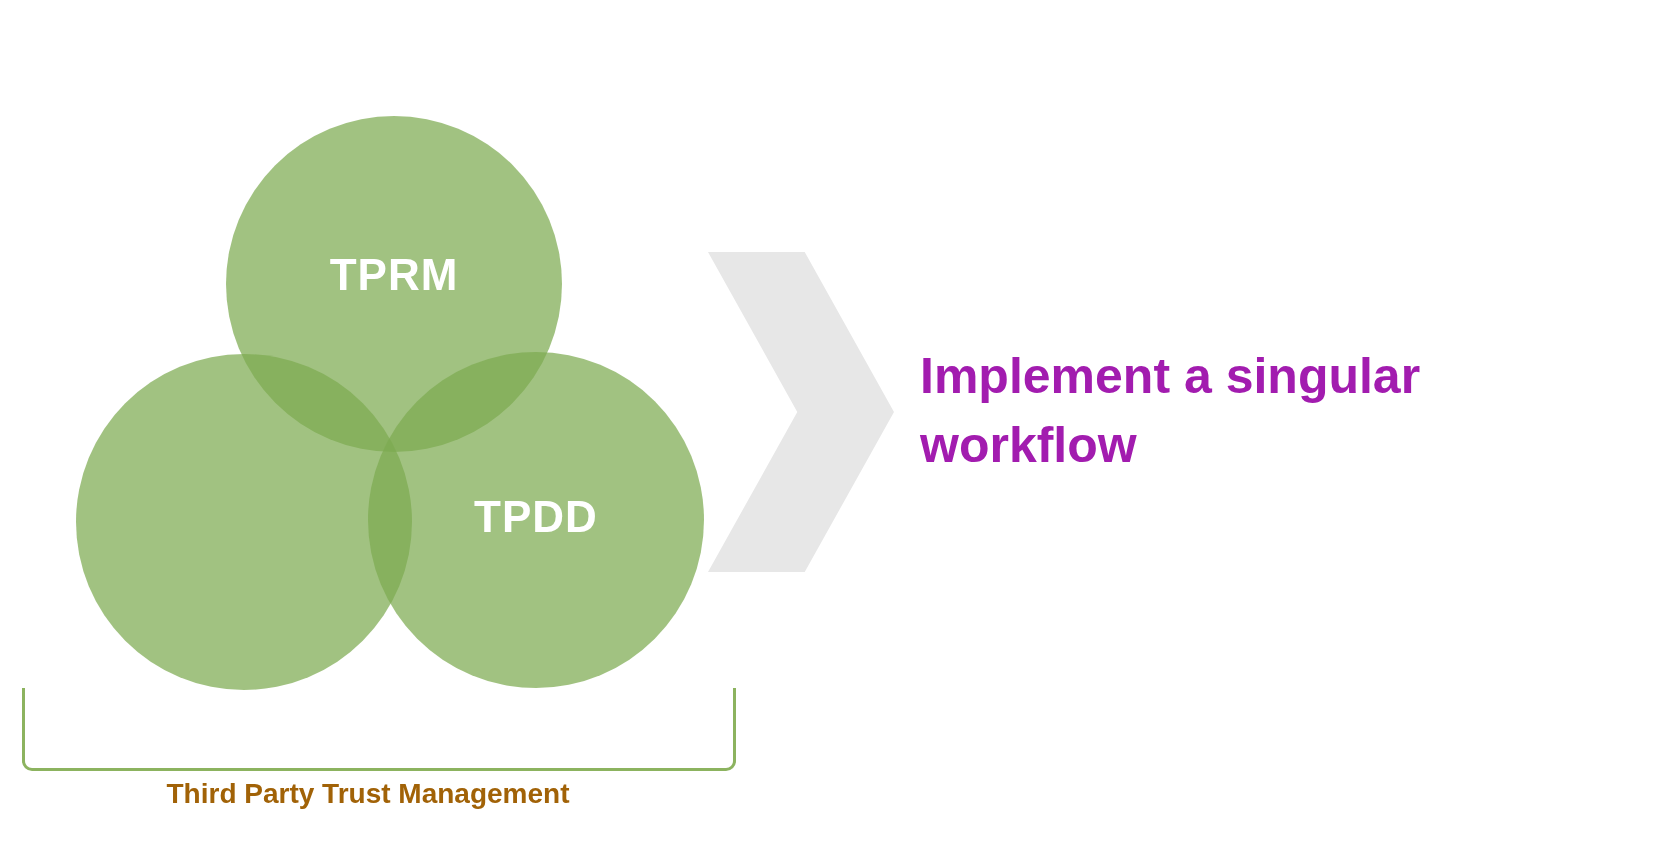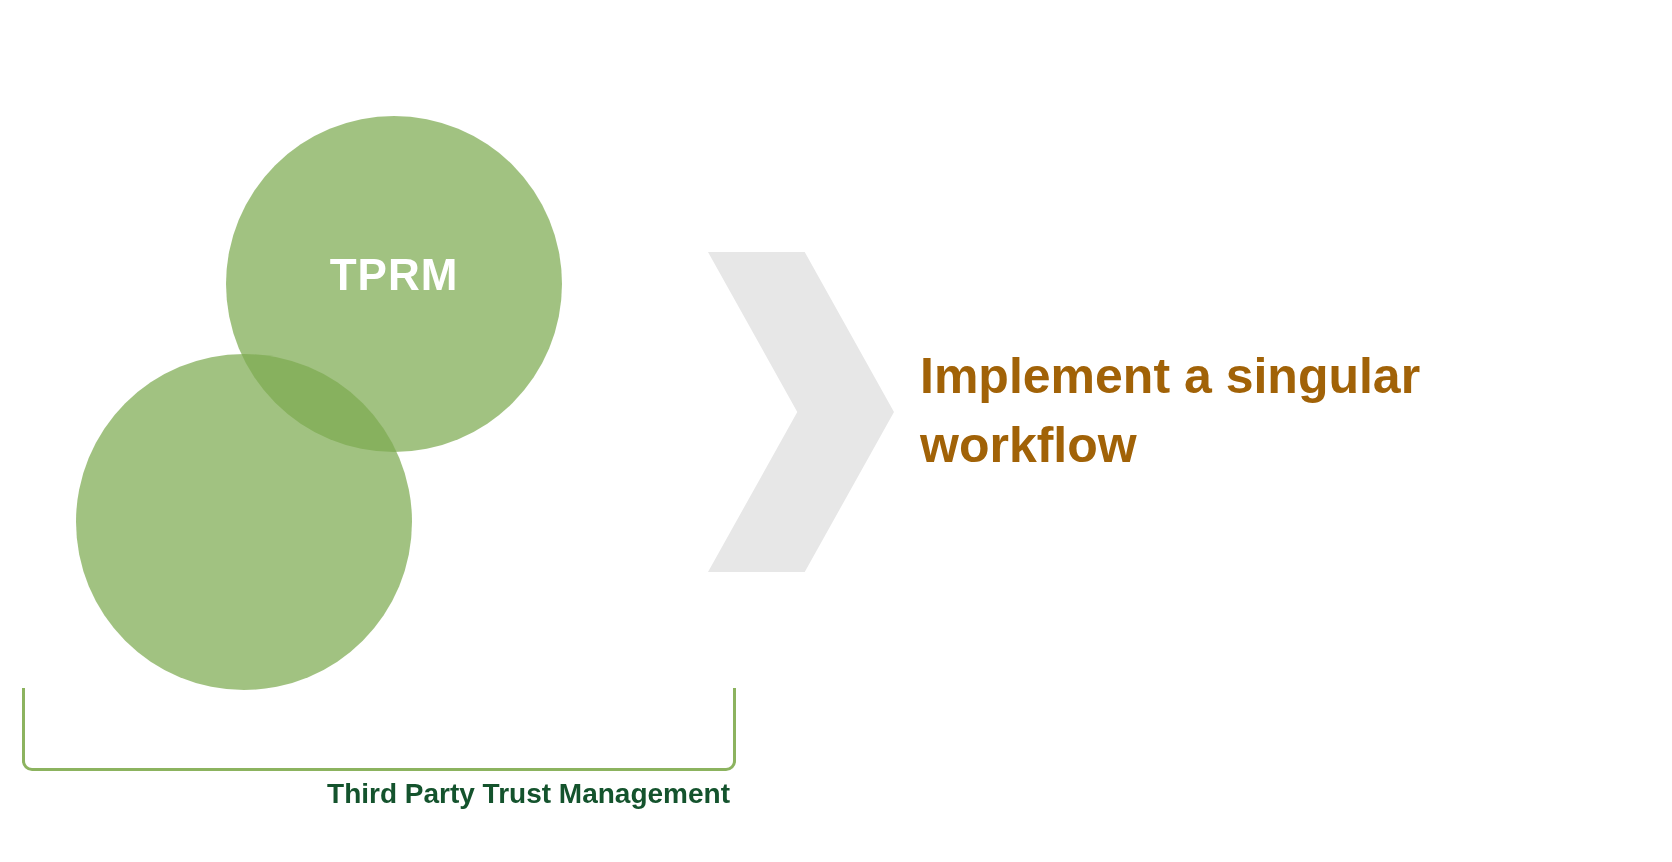--- a/index.html
+++ b/index.html
@@ -60,63 +60,66 @@
     clip-path: polygon(0% 0%, 52% 0%, 100% 50%, 52% 100%, 0% 100%, 48% 50%);
   }
 
   .headline {
     position: absolute;
     left: 920px;
     top: 342px;
     width: 600px;
     font-size: 50px;
     font-weight: bold;
-    color: #a16207;
+    color: #a21caf;
     line-height: 1.38;
   }
 
   
   .bracket {
     position: absolute;
     left: 22px;
     top: 688px;
     width: 708px;
     height: 80px;
     border-left: 3px solid #8cb35f;
     border-right: 3px solid #8cb35f;
     border-bottom: 3px solid #8cb35f;
     border-bottom-left-radius: 10px;
     border-bottom-right-radius: 10px;
   }
 
   .bracket-label {
     position: absolute;
-    left: 22px;
+    left: 14px;
     top: 778px;
     width: 708px;
-    text-align: right;
+    text-align: center;
     font-size: 28px;
     font-weight: bold;
-    color: #14532d;
+    color: #a16207;
   }
 </style>
 </head>
 <body>
 
 <div class="stage">
 
   <div class="circle circle-top">
     <span class="circle-label big">TPRM</span>
   </div>
 
   <div class="circle circle-left">
     <span class="circle-label small">
     </span>
   </div>
 
+  <div class="circle circle-right">
+    <span class="circle-label big">TPDD</span>
+  </div>
 
   <div class="chevron"></div>
 
   <div class="headline">Implement a singular workflow</div>
 
   <div class="bracket"></div>
 
   <div class="bracket-label">Third Party Trust Management</div>
 
 </div>

